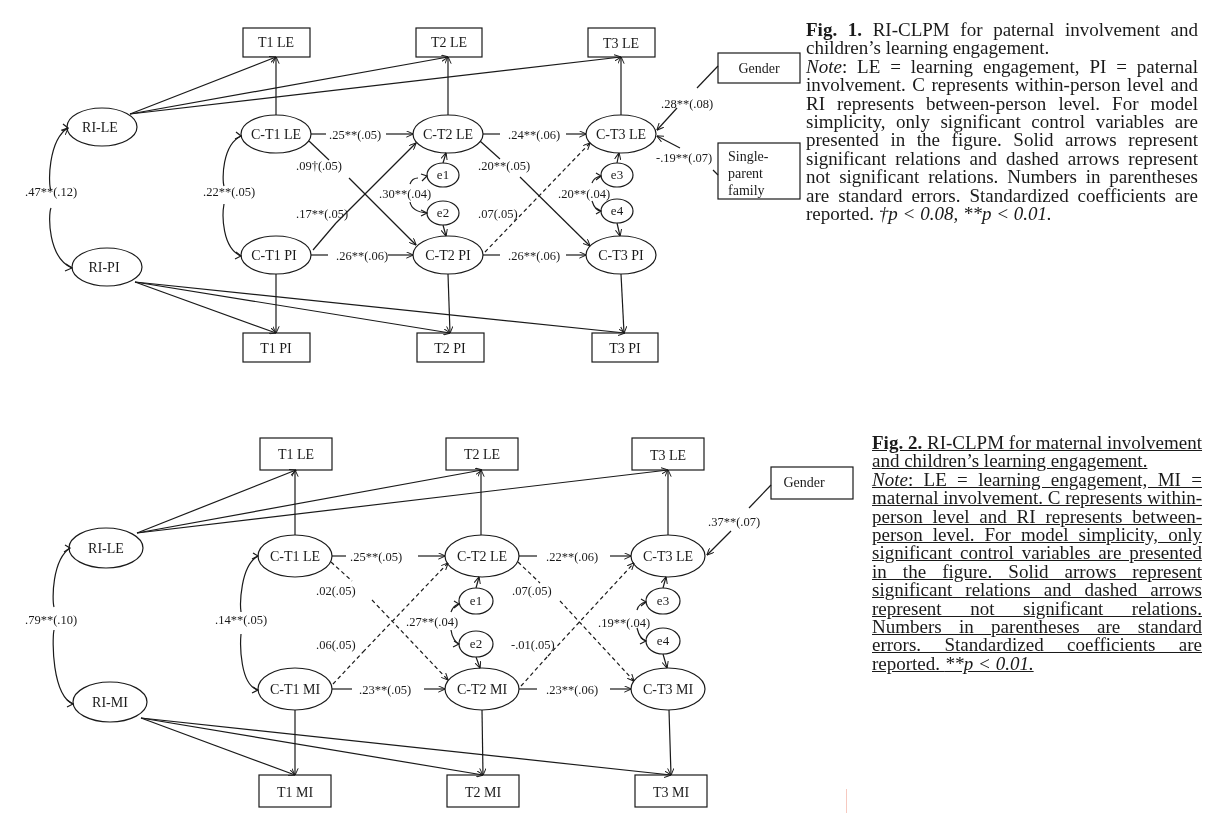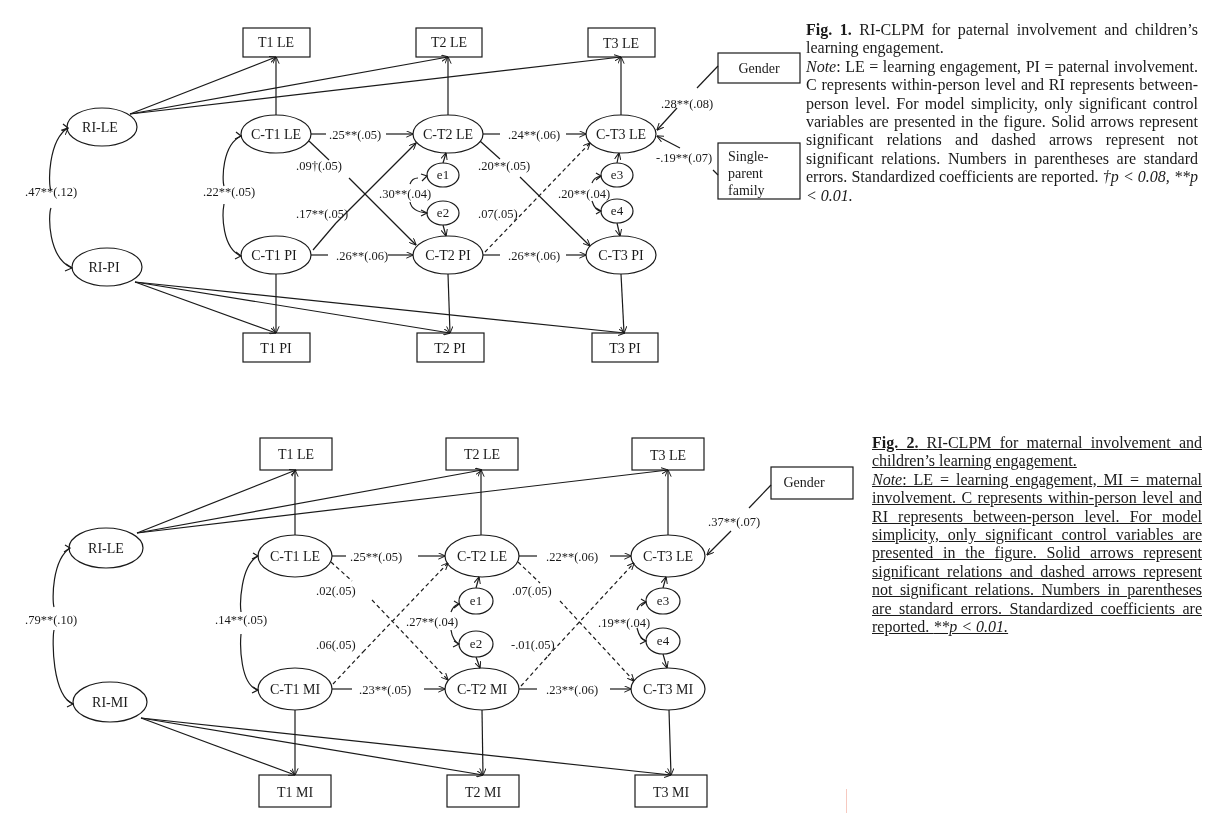--- a/index.html
+++ b/index.html
@@ -2,21 +2,21 @@
 <html><head>
 <meta charset="utf-8">
 <style>
   html, body { margin: 0; padding: 0; background: #ffffff; }
   body { width: 1213px; height: 827px; position: relative; overflow: hidden; font-family: "Liberation Serif", serif; color: #1a1a1a; }
   svg.diagram { position: absolute; left: 0; top: 0; }
   svg text { font-family: "Liberation Serif", serif; fill: #1a1a1a; }
   .node-label { font-size: 14px; }
   .coef { font-size: 12.5px; }
   .err-label { font-size: 13px; }
-  .caption { position: absolute; font-size: 16px; line-height: 18.4px; text-align: justify; color: #1a1a1a; }
+  .caption { position: absolute; font-size: 19px; line-height: 18.4px; text-align: justify; color: #1a1a1a; }
   .caption .fig-no { font-weight: bold; }
   .caption .note-word { font-style: italic; }
   .caption .p-sym { font-style: italic; }
   .caption-1 { left: 806px; top: 21px; width: 392px; }
   .caption-2 { left: 872px; top: 434px; width: 330px; text-decoration: underline; }
   .red-mark { position: absolute; left: 846px; top: 789px; width: 1px; height: 24px; background: #f6c9c0; }
 </style>
 </head>
 <body>
 

